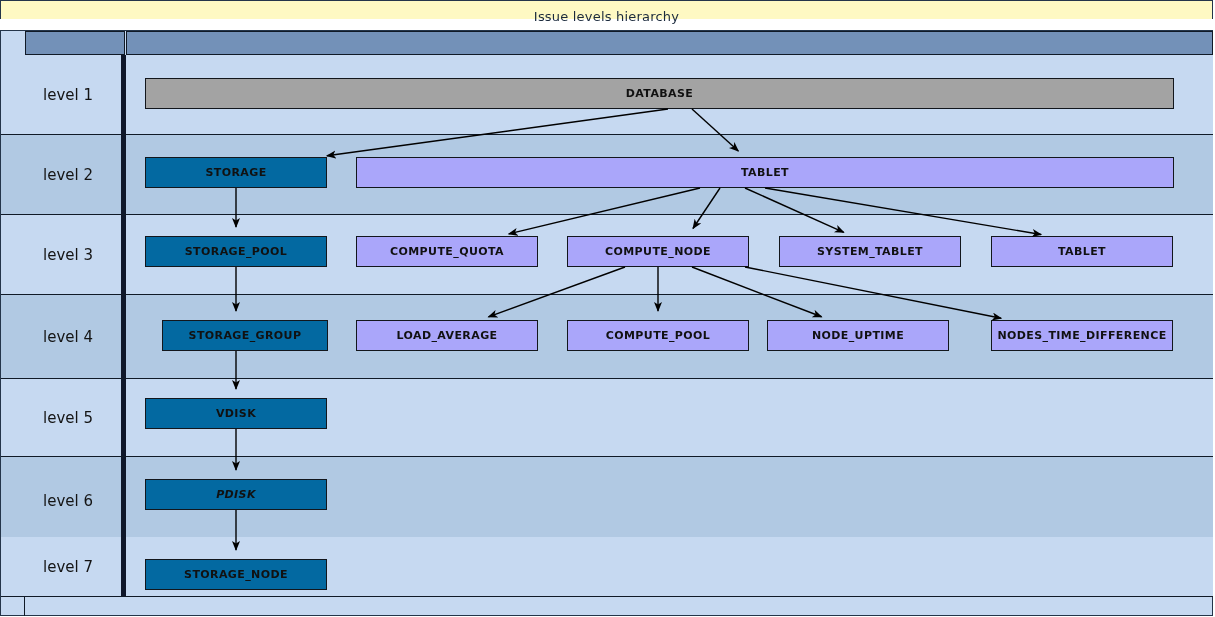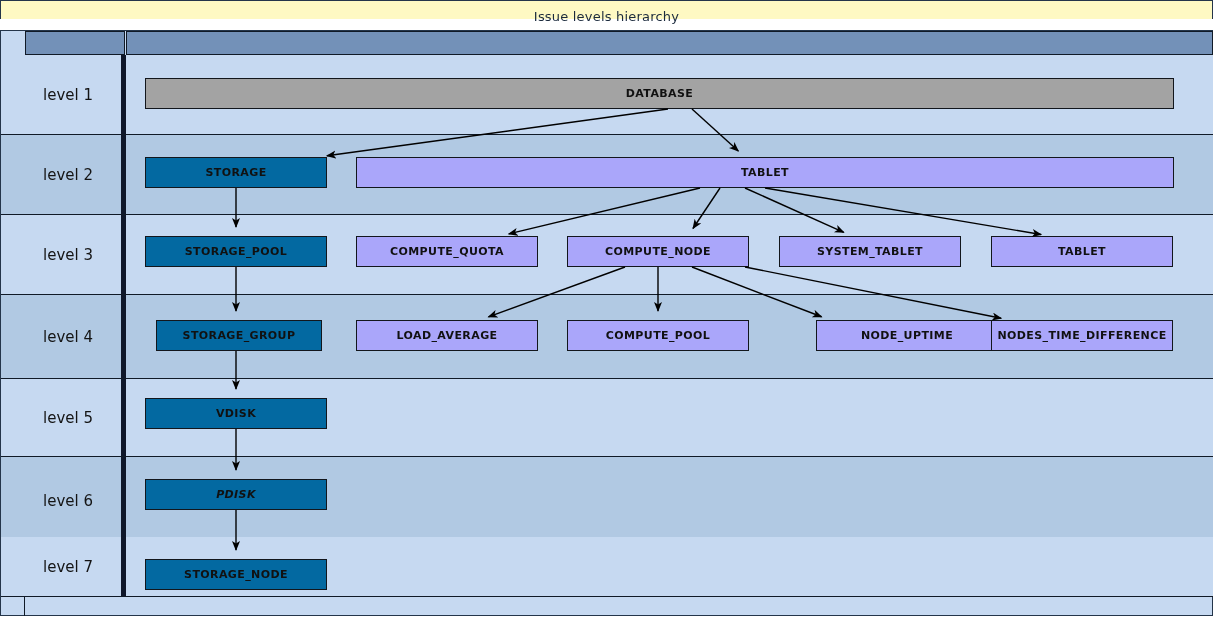--- a/index.html
+++ b/index.html
@@ -114,24 +114,24 @@
     </div>
   <div id="nodes">
       <div class="node n-green" style="left: 145px; top: 78px; width: 1029px; height: 31px;">DATABASE</div>
       <div class="node n-yellow" style="left: 145px; top: 157px; width: 182px; height: 31px;">STORAGE</div>
       <div class="node n-purple" style="left: 356px; top: 157px; width: 818px; height: 31px;">TABLET</div>
       <div class="node n-yellow" style="left: 145px; top: 236px; width: 182px; height: 31px;">STORAGE_POOL</div>
       <div class="node n-purple" style="left: 356px; top: 236px; width: 182px; height: 31px;">COMPUTE_QUOTA</div>
       <div class="node n-purple" style="left: 567px; top: 236px; width: 182px; height: 31px;">COMPUTE_NODE</div>
       <div class="node n-purple" style="left: 779px; top: 236px; width: 182px; height: 31px;">SYSTEM_TABLET</div>
       <div class="node n-purple" style="left: 991px; top: 236px; width: 182px; height: 31px;">TABLET</div>
-      <div class="node n-yellow" style="left: 156px; top: 320px; width: 166px; height: 31px;">STORAGE_GROUP</div>
+      <div class="node n-yellow" style="left: 162px; top: 320px; width: 166px; height: 31px;">STORAGE_GROUP</div>
       <div class="node n-purple" style="left: 356px; top: 320px; width: 182px; height: 31px;">LOAD_AVERAGE</div>
       <div class="node n-purple" style="left: 567px; top: 320px; width: 182px; height: 31px;">COMPUTE_POOL</div>
-      <div class="node n-purple" style="left: 816px; top: 320px; width: 182px; height: 31px;">NODE_UPTIME</div>
+      <div class="node n-purple" style="left: 767px; top: 320px; width: 182px; height: 31px;">NODE_UPTIME</div>
       <div class="node n-purple" style="left: 991px; top: 320px; width: 182px; height: 31px;">NODES_TIME_DIFFERENCE</div>
       <div class="node n-yellow" style="left: 145px; top: 398px; width: 182px; height: 31px;">VDISK</div>
       <div class="node n-yellow" style="left: 145px; top: 479px; width: 182px; height: 31px; font-style: italic;">PDISK</div>
       <div class="node n-yellow" style="left: 145px; top: 559px; width: 182px; height: 31px;">STORAGE_NODE</div>
     </div>
 
   <svg id="edges" viewBox="0 0 1215 617" xmlns="http://www.w3.org/2000/svg">
     <defs>
       <marker id="ah" markerWidth="11" markerHeight="11" refX="9" refY="4" orient="auto" markerUnits="userSpaceOnUse">
         <path d="M0,0 L10,4 L0,8 L2.6,4 z" fill="#000000"></path>

